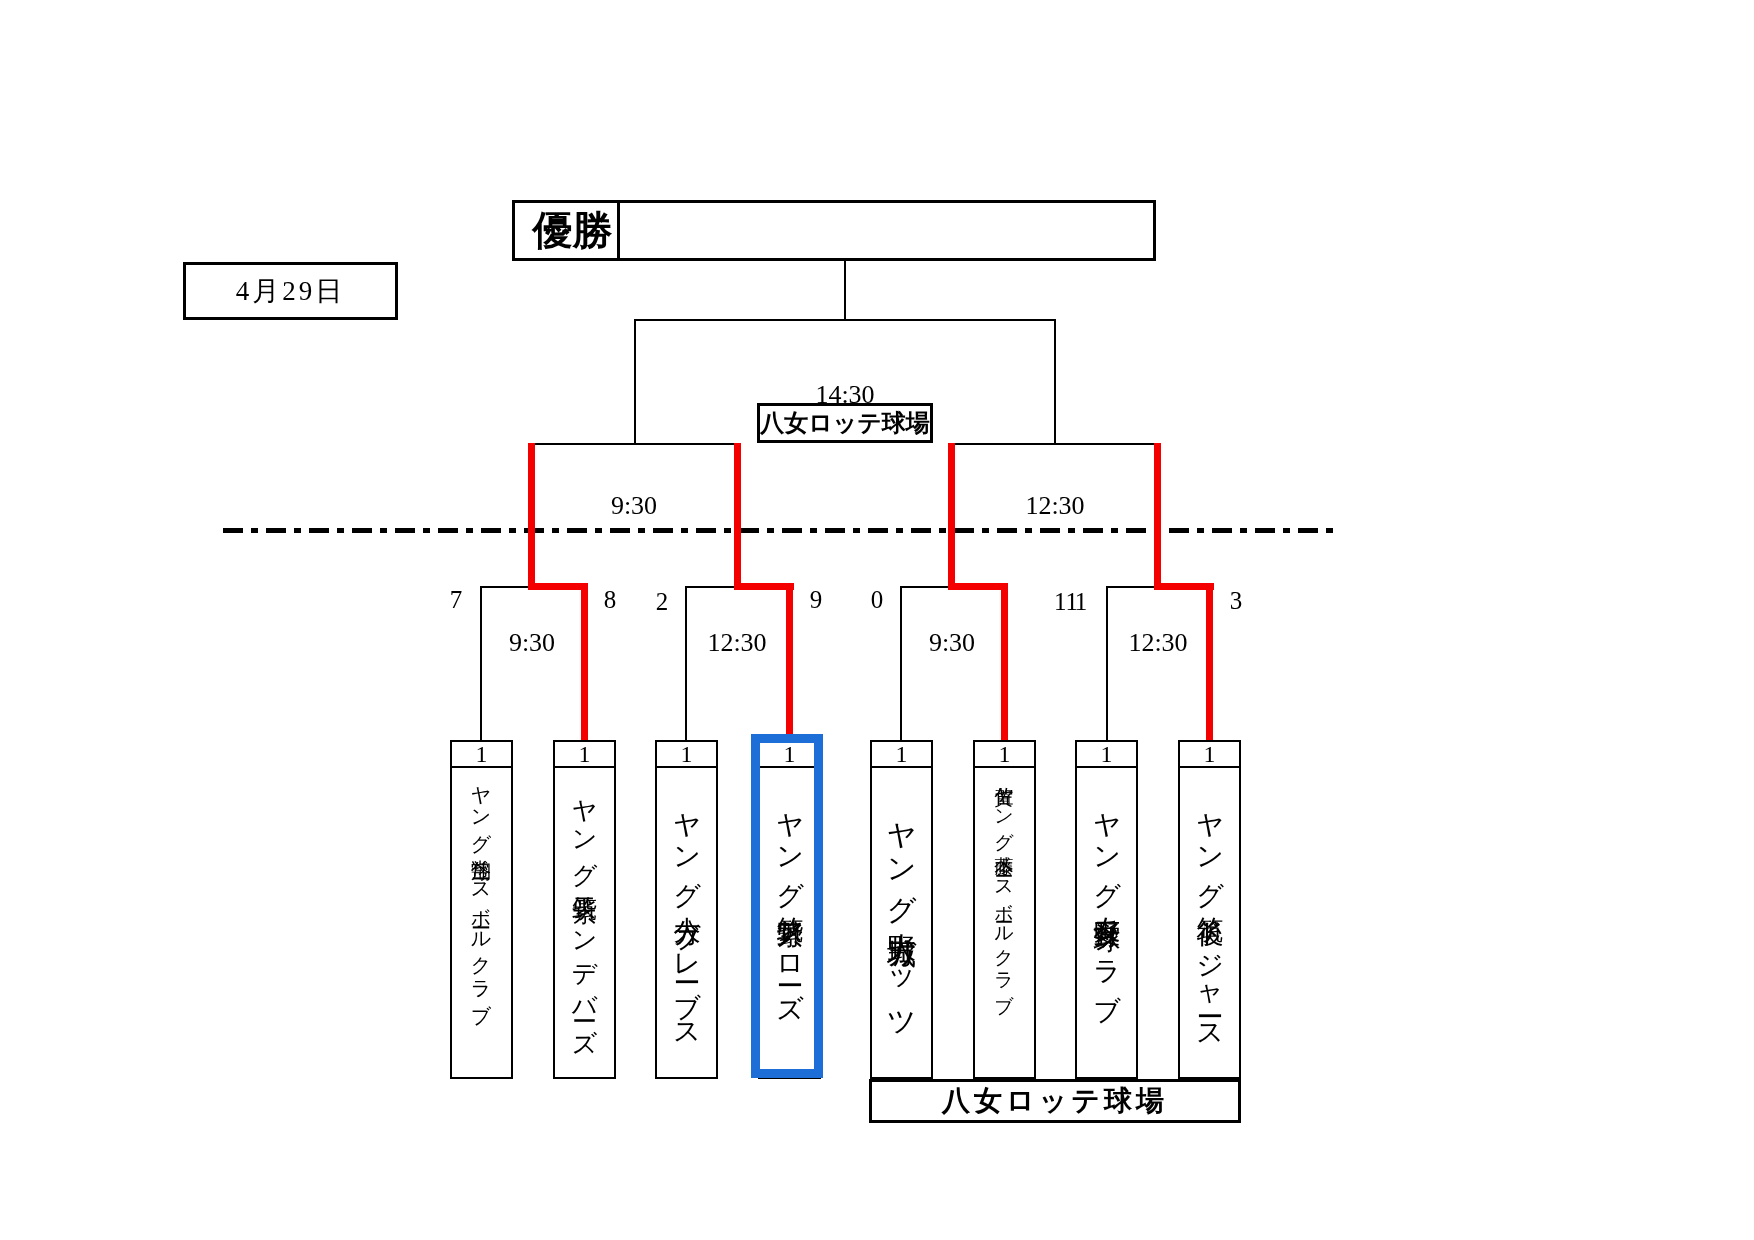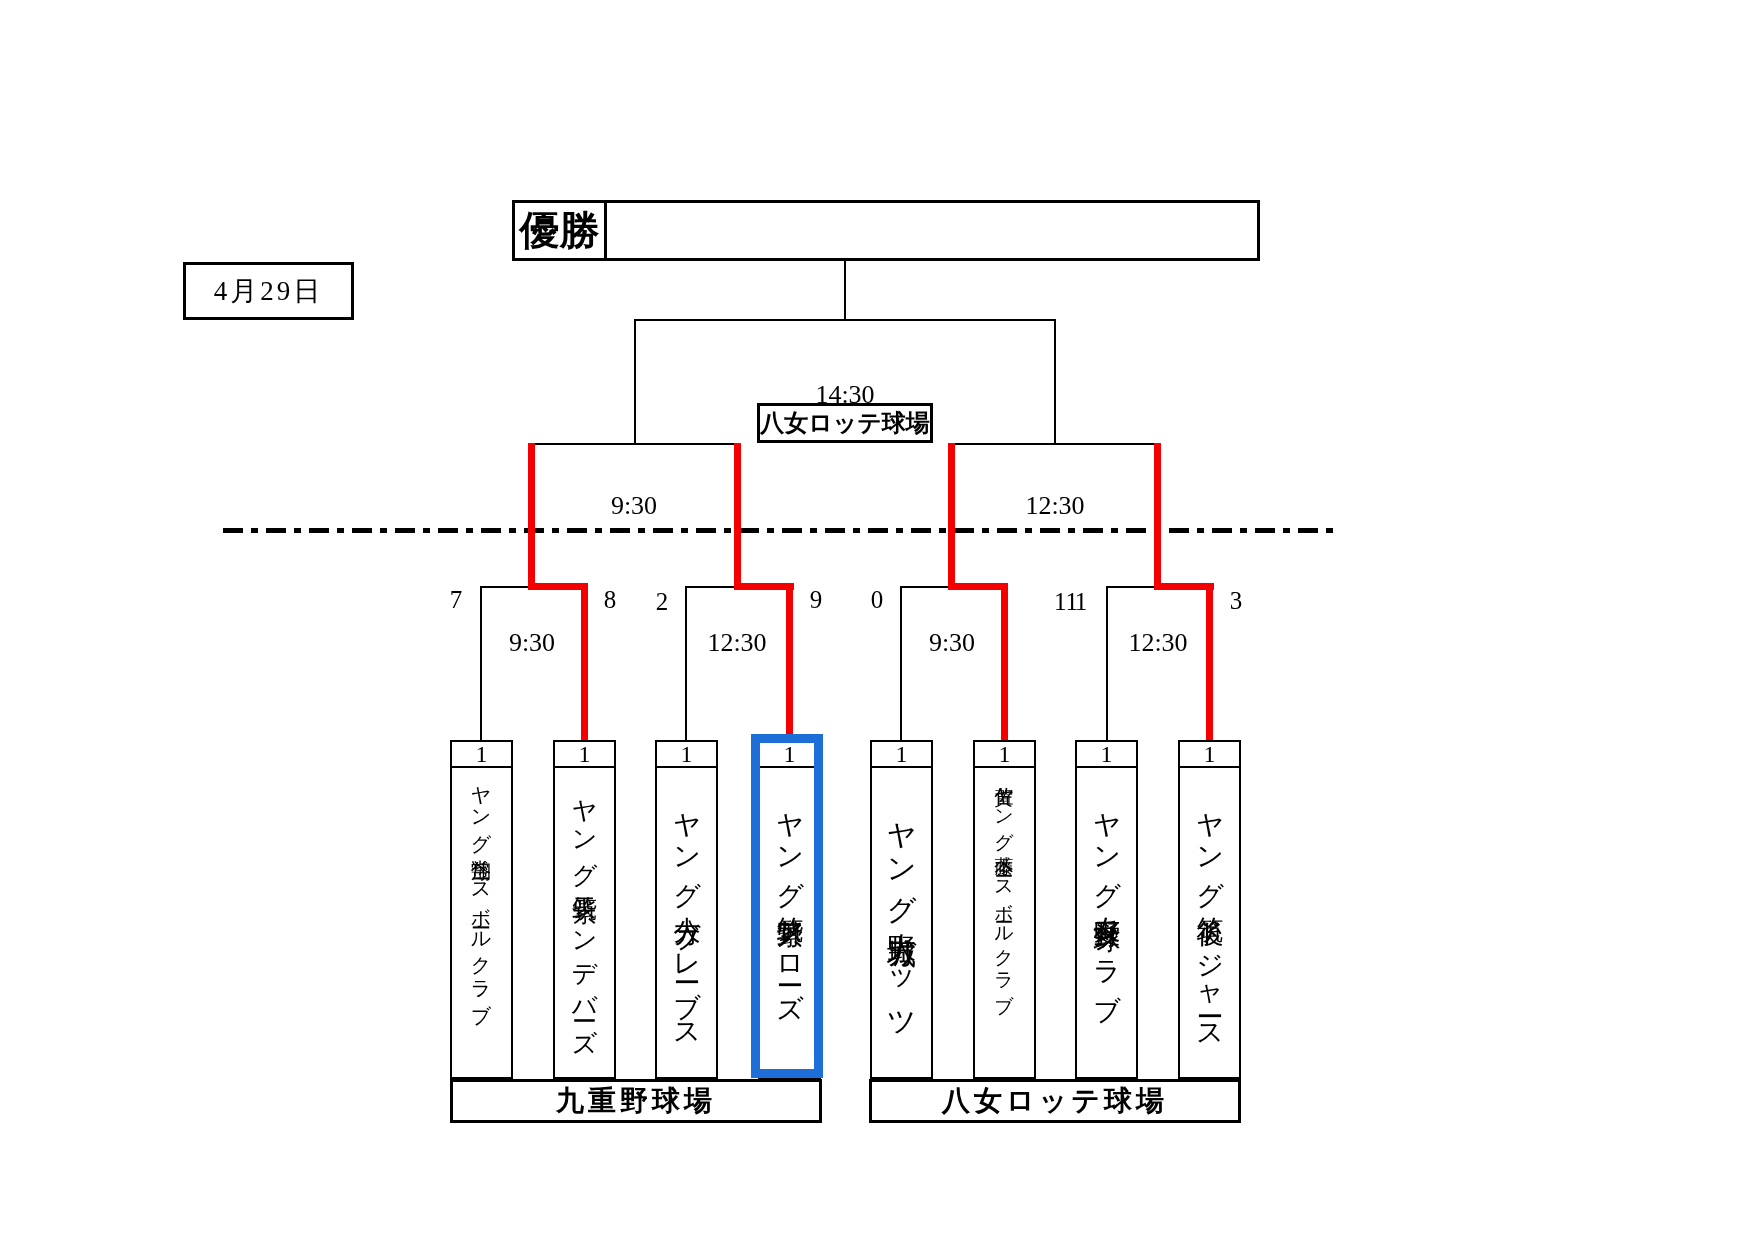--- a/index.html
+++ b/index.html
@@ -6,34 +6,34 @@
   #canvas{
     position:relative;width:1754px;height:1240px;background:#ffffff;overflow:hidden;
     font-family:"Liberation Serif","DejaVu Serif",serif;color:#000;
   }
   
   .title{
     position:absolute;left:180px;top:78px;width:1440px;text-align:center;
     font-size:42px;font-weight:bold;letter-spacing:2px;white-space:nowrap;
   }
   .champ-box{
-    position:absolute;left:512px;top:200px;width:748px;height:61px;
-    border:3px solid #000;box-sizing:border-box;display:flex;background:#fff;
+    position:absolute;left:512px;top:200px;width:644px;height:61px;
+    border:3px solid #000;box-sizing:border-box;display:flex;background:#fff;padding-left:13px;
   }
   .champ-label-cell{
     width:92px;border-right:3px solid #000;box-sizing:border-box;
     display:flex;align-items:center;justify-content:center;
     font-size:40px;font-weight:bold;
   }
   .champ-winner-cell{flex:1;display:flex;align-items:center;padding-left:10px;font-size:30px;}
   .date-box{
     position:absolute;border:3px solid #000;box-sizing:border-box;background:#fff;
     display:flex;align-items:center;justify-content:center;font-size:27px;letter-spacing:3px;
   }
-  .date-29{left:183px;top:262px;width:171px;height:58px;}
+  .date-29{left:183px;top:262px;width:215px;height:58px;}
   .date-27{left:182px;top:585px;width:218px;height:70px;}
   .time-label{position:absolute;font-size:26px;text-align:center;width:110px;white-space:nowrap;margin-top:8px;}
   .score{position:absolute;font-size:25px;width:32px;text-align:center;}
   .venue-tag{
     position:absolute;left:757px;top:403px;width:176px;height:40px;
     border:3px solid #000;box-sizing:border-box;background:#fff;z-index:3;
     display:flex;align-items:center;justify-content:center;
     font-size:24px;font-weight:600;white-space:nowrap;
   }
   
@@ -181,16 +181,15 @@
       <div class="vtext">ヤング友愛野球クラブ</div>
     </div>
 
   <div class="seed-box c8">1</div>
   <div class="name-box c8 f8">
       <div class="vtext">ヤング筑後ドジャース</div>
     </div>
 
   <div class="highlight-box"></div>
 
-  <div class="venue-box venue-left">九重野球場</div>
   <div class="venue-box venue-right">八女ロッテ球場</div>
 
 </div>
 
 </body></html>

